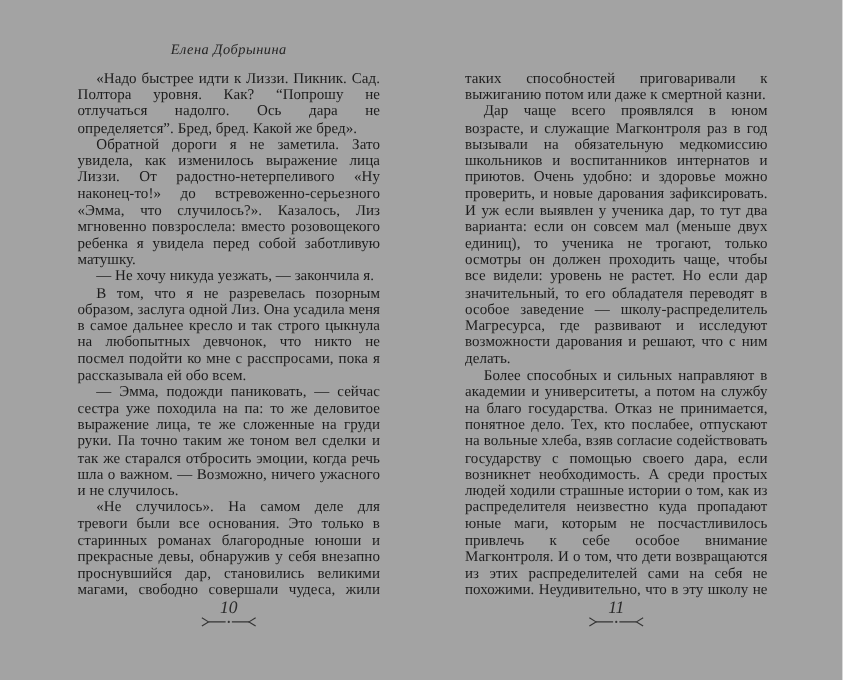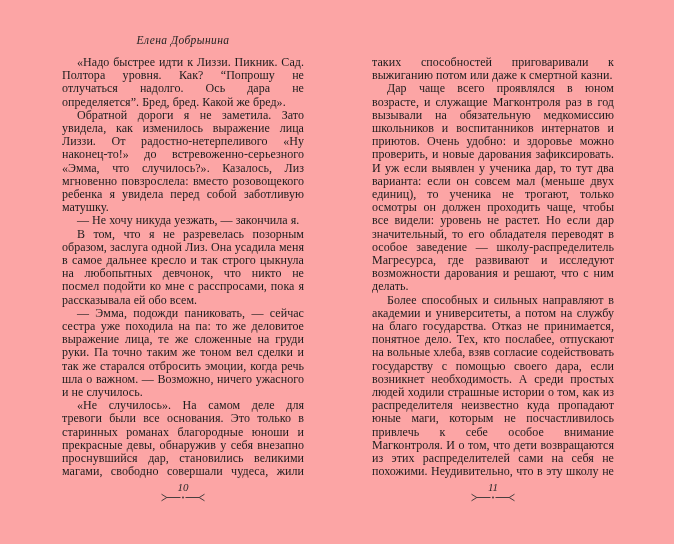--- a/index.html
+++ b/index.html
@@ -4,21 +4,21 @@
 <style>
   html, body {
     margin: 0;
     padding: 0;
     background: #ffffff;
   }
   .spread {
     position: relative;
     width: 674px;
     height: 544px;
-    background: #fca5a5;
+    background: #a3a3a3;
     color: #1c1c1c;
     font-family: "Liberation Serif", "DejaVu Serif", serif;
     overflow: hidden;
   }
   .page {
     position: absolute;
     top: 0;
     height: 544px;
   }
   .page-left  { left: 62px;  width: 242px; }
@@ -56,21 +56,21 @@
   }
   .page-footer {
     position: absolute;
     top: 482px;
     left: 0;
     width: 100%;
     text-align: center;
   }
   .page-number {
     font-style: italic;
-    font-size: 11px;
+    font-size: 14px;
     line-height: 10px;
     color: #2a2a2a;
   }
   .ornament {
     display: block;
     margin: 0 auto;
     margin-top: 1px;
   }
   .ornament line, .ornament path {
     stroke: #333333;

